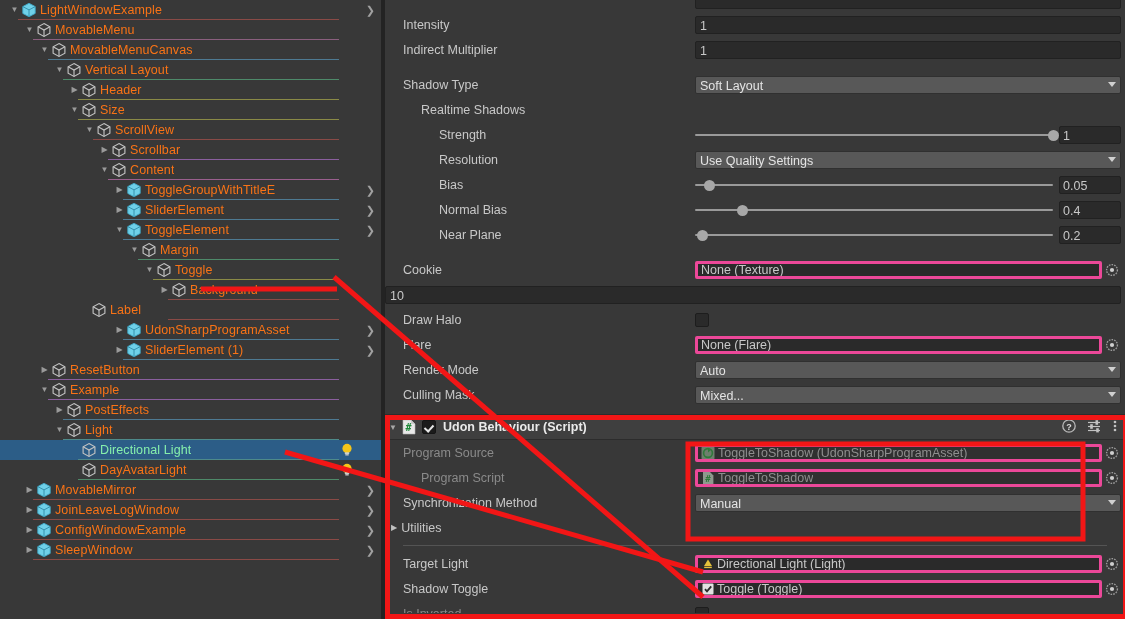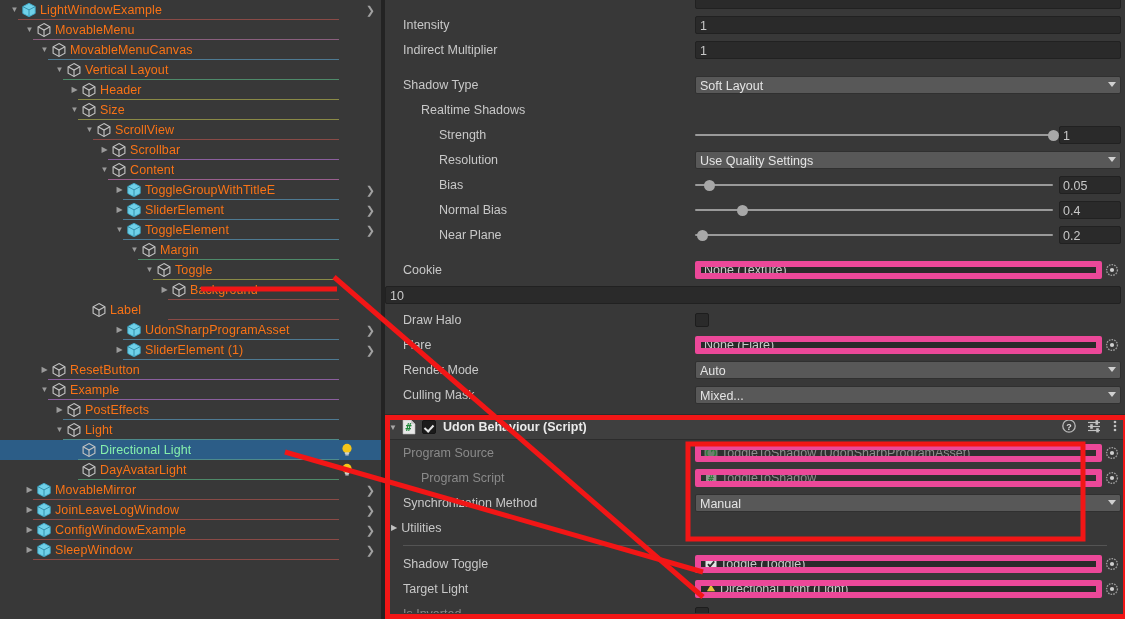--- a/index.html
+++ b/index.html
@@ -77,21 +77,21 @@
     border:1px solid #303030;border-radius:2px;color:#e4e4e4;
     font-size:12.5px;padding:0 4px;box-sizing:border-box;position:relative;
     white-space:nowrap;overflow:hidden;
   }
   .popup .arrow{
     position:absolute;right:4px;top:5px;width:0;height:0;
     border-left:4px solid transparent;border-right:4px solid transparent;
     border-top:5px solid #d0d0d0;
   }
   .objfield{
-    flex:1 1 auto;height:18px;background:#2a2a2a;border:6px solid #ec4899;
+    flex:1 1 auto;height:18px;background:#2a2a2a;border:3px solid #ec4899;
     border-radius:2px;display:flex;align-items:center;padding-left:3px;
     box-sizing:border-box;position:relative;overflow:hidden;
   }
   .objfield.dim{background:#303030;}
   .objfield .objlabel{
     font-size:12.5px;color:#c8c8c8;white-space:nowrap;overflow:hidden;
     line-height:16px;
   }
   .objfield.dim .objlabel{color:#8e8e8e;}
   .picker{
@@ -815,49 +815,49 @@
       <div class="ilabel" style="padding-left:6px;display:flex;align-items:center;gap:4px;">
         <span style="font-size:8px;color:#c0c0c0;">▶</span>
         <span>Utilities</span>
       </div>
       <div class="ifield"></div>
     </div>
 
     <div class="sep"></div>
 
     <div class="irow">
+      <div class="ilabel">Target Light</div>
+      <div class="ifield">
+        <div class="objfield">
+          <span style="flex:0 0 14px;width:14px;height:14px;margin-right:2px;">
+            <svg width="14" height="14" viewBox="0 0 14 14">
+                <path d="M3 9 L7 2.5 L11 9 Z" fill="#e5c23a"></path>
+                <path d="M3.2 10.4 h7.6" stroke="#e5c23a" stroke-width="1.4"></path>
+              </svg>
+          </span>
+          <span class="objlabel">Directional Light (Light)</span>
+        </div>
+        <div class="picker"><svg width="18" height="18" viewBox="0 0 18 18">
+              <circle cx="9" cy="9" r="5.4" fill="none" stroke="#9a9a9a" stroke-width="1.4" stroke-dasharray="1.6 1.1"></circle>
+              <circle cx="9" cy="9" r="2.1" fill="#cfcfcf"></circle>
+            </svg></div>
+      </div>
+    </div>
+
+    <div class="irow">
       <div class="ilabel">Shadow Toggle</div>
       <div class="ifield">
         <div class="objfield">
           <span style="flex:0 0 14px;width:14px;height:14px;margin-right:2px;">
             <svg width="14" height="14" viewBox="0 0 14 14">
                 <rect x="1.5" y="1.5" width="11" height="11" rx="1" fill="#e2e2e2"></rect>
                 <path d="M4 7.2 l2 2.2 l4.2-5" stroke="#2b2b2b" stroke-width="1.8" fill="none"></path>
               </svg>
           </span>
           <span class="objlabel">Toggle (Toggle)</span>
-        </div>
-        <div class="picker"><svg width="18" height="18" viewBox="0 0 18 18">
-              <circle cx="9" cy="9" r="5.4" fill="none" stroke="#9a9a9a" stroke-width="1.4" stroke-dasharray="1.6 1.1"></circle>
-              <circle cx="9" cy="9" r="2.1" fill="#cfcfcf"></circle>
-            </svg></div>
-      </div>
-    </div>
-
-    <div class="irow">
-      <div class="ilabel">Target Light</div>
-      <div class="ifield">
-        <div class="objfield">
-          <span style="flex:0 0 14px;width:14px;height:14px;margin-right:2px;">
-            <svg width="14" height="14" viewBox="0 0 14 14">
-                <path d="M3 9 L7 2.5 L11 9 Z" fill="#e5c23a"></path>
-                <path d="M3.2 10.4 h7.6" stroke="#e5c23a" stroke-width="1.4"></path>
-              </svg>
-          </span>
-          <span class="objlabel">Directional Light (Light)</span>
         </div>
         <div class="picker"><svg width="18" height="18" viewBox="0 0 18 18">
               <circle cx="9" cy="9" r="5.4" fill="none" stroke="#9a9a9a" stroke-width="1.4" stroke-dasharray="1.6 1.1"></circle>
               <circle cx="9" cy="9" r="2.1" fill="#cfcfcf"></circle>
             </svg></div>
       </div>
     </div>
 
     <div class="cutbot">
       <div class="irow">

